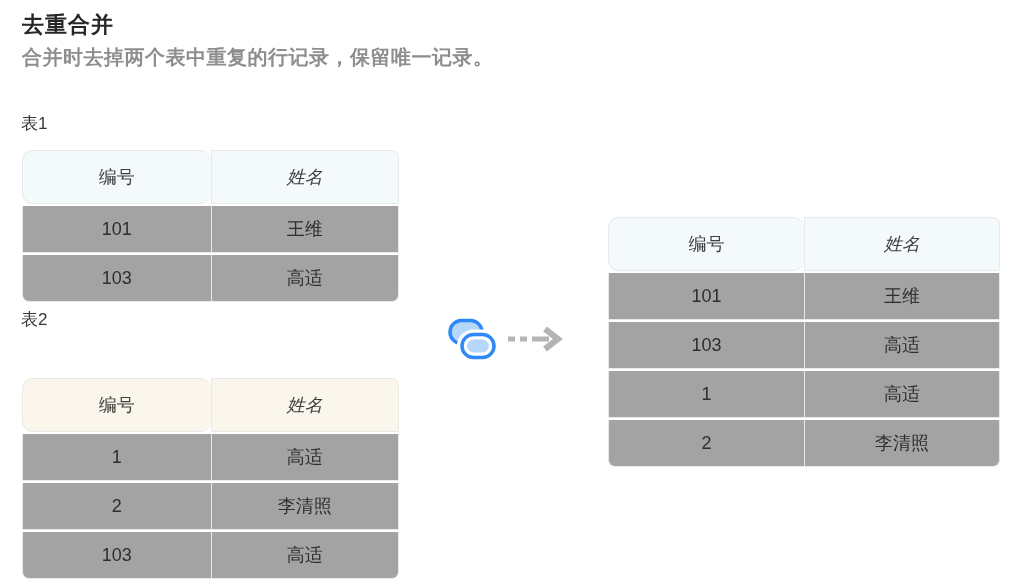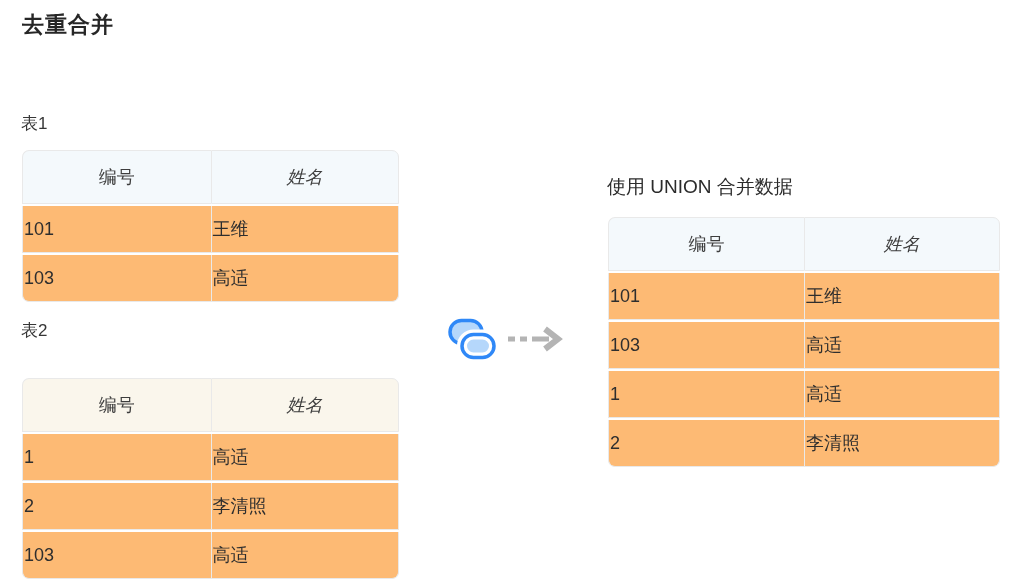--- a/index.html
+++ b/index.html
@@ -56,40 +56,41 @@
     font-size: 18px;
     color: #3d3d3d;
     text-align: center;
     vertical-align: middle;
   }
   .dtable td {
     height: 44px;
     border-bottom: 1px solid var(--bd, #e9e9e9);
     font-size: 18px;
     color: #2e2e2e;
-    text-align: left;
+    text-align: center;
     vertical-align: middle;
-    background: #fdba74;
+    background: #a3a3a3;
   }
   .dtable th:first-child, .dtable td:first-child { border-left: 1px solid var(--bd, #e9e9e9); }
   .dtable th:last-child,  .dtable td:last-child  { border-right: 1px solid var(--bd, #e9e9e9); }
   .dtable th + th, .dtable td + td { border-left: 1px solid var(--bd, #e9e9e9); }
-  .dtable thead th:first-child { border-top-left-radius: 7px; }
+  .dtable thead th:first-child { border-top-left-radius: 7px; border-radius: 11px; }
   .dtable thead th:last-child  { border-top-right-radius: 7px; font-style: italic; }
   .dtable tbody tr:last-child td:first-child { border-bottom-left-radius: 7px; }
   .dtable tbody tr:last-child td:last-child  { border-bottom-right-radius: 7px; }
   .merge-icon-wrap  { position: absolute; left: 446px; top: 313px; width: 52px; height: 52px; }
   .arrow-icon-wrap  { position: absolute; left: 507px; top: 325px; width: 56px; height: 28px; }
 </style>
 </head>
 <body>
 
 <div class="canvas">
 
   <h1 class="page-title">去重合并</h1>
+  <p class="page-subtitle">合并时去掉两个表中重复的行记录，保留唯一记录。</p>
 
   <div class="tbl-label" style="left:21px; top:114px;">表1</div>
   <table class="dtable" style="left: 22px; top: 148px; width: 377px; --head-bg: #f4f9fc;">
     <thead>
         <tr>
           <th>编号</th>
           <th>姓名</th>
         </tr>
       </thead>
     <tbody>
@@ -97,21 +98,21 @@
           <td>101</td>
           <td>王维</td>
         </tr>
         <tr>
           <td>103</td>
           <td>高适</td>
         </tr>
       </tbody>
   </table>
 
-  <div class="tbl-label" style="left:21px; top:321px;">表2</div>
+  <div class="tbl-label" style="left:21px; top:310px;">表2</div>
   <table class="dtable" style="left: 22px; top: 376px; width: 377px; --head-bg: #faf6ec;">
     <thead>
         <tr>
           <th>编号</th>
           <th>姓名</th>
         </tr>
       </thead>
     <tbody>
         <tr>
           <td>1</td>
@@ -138,21 +139,20 @@
 
   <div class="arrow-icon-wrap">
     <svg width="56" height="28" viewBox="0 0 56 28">
       <rect x="1" y="11.5" width="7" height="5" fill="var(--arrow, #b4b4b4)"></rect>
       <rect x="13" y="11.5" width="7" height="5" fill="var(--arrow, #b4b4b4)"></rect>
       <rect x="25" y="11.5" width="17" height="5" fill="var(--arrow, #b4b4b4)"></rect>
       <path d="M38 4 L51 14 L38 24" fill="none" stroke="var(--arrow, #b4b4b4)" stroke-width="6"></path>
     </svg>
   </div>
 
-  <div class="result-label">使用 UNION 合并数据</div>
   <table class="dtable" style="left: 608px; top: 215px; width: 392px; --head-bg: #f4f9fc;">
     <thead>
         <tr>
           <th>编号</th>
           <th>姓名</th>
         </tr>
       </thead>
     <tbody>
         <tr>
           <td>101</td>

